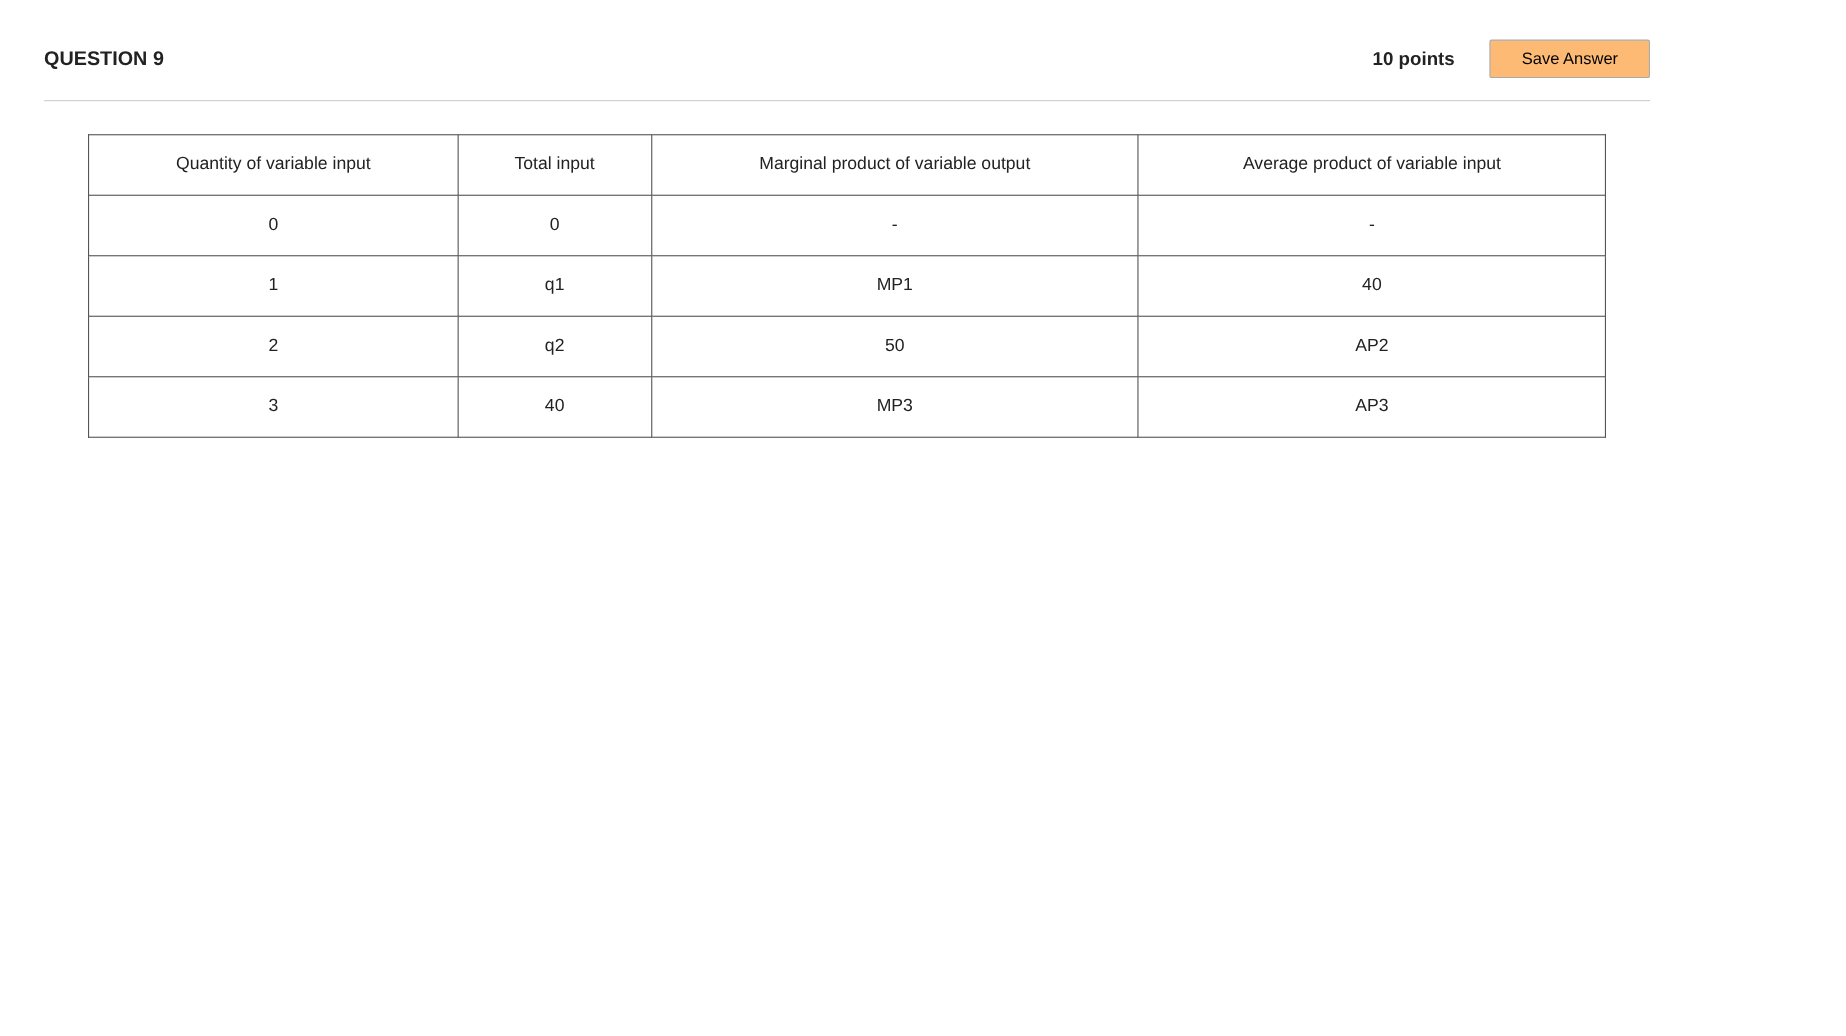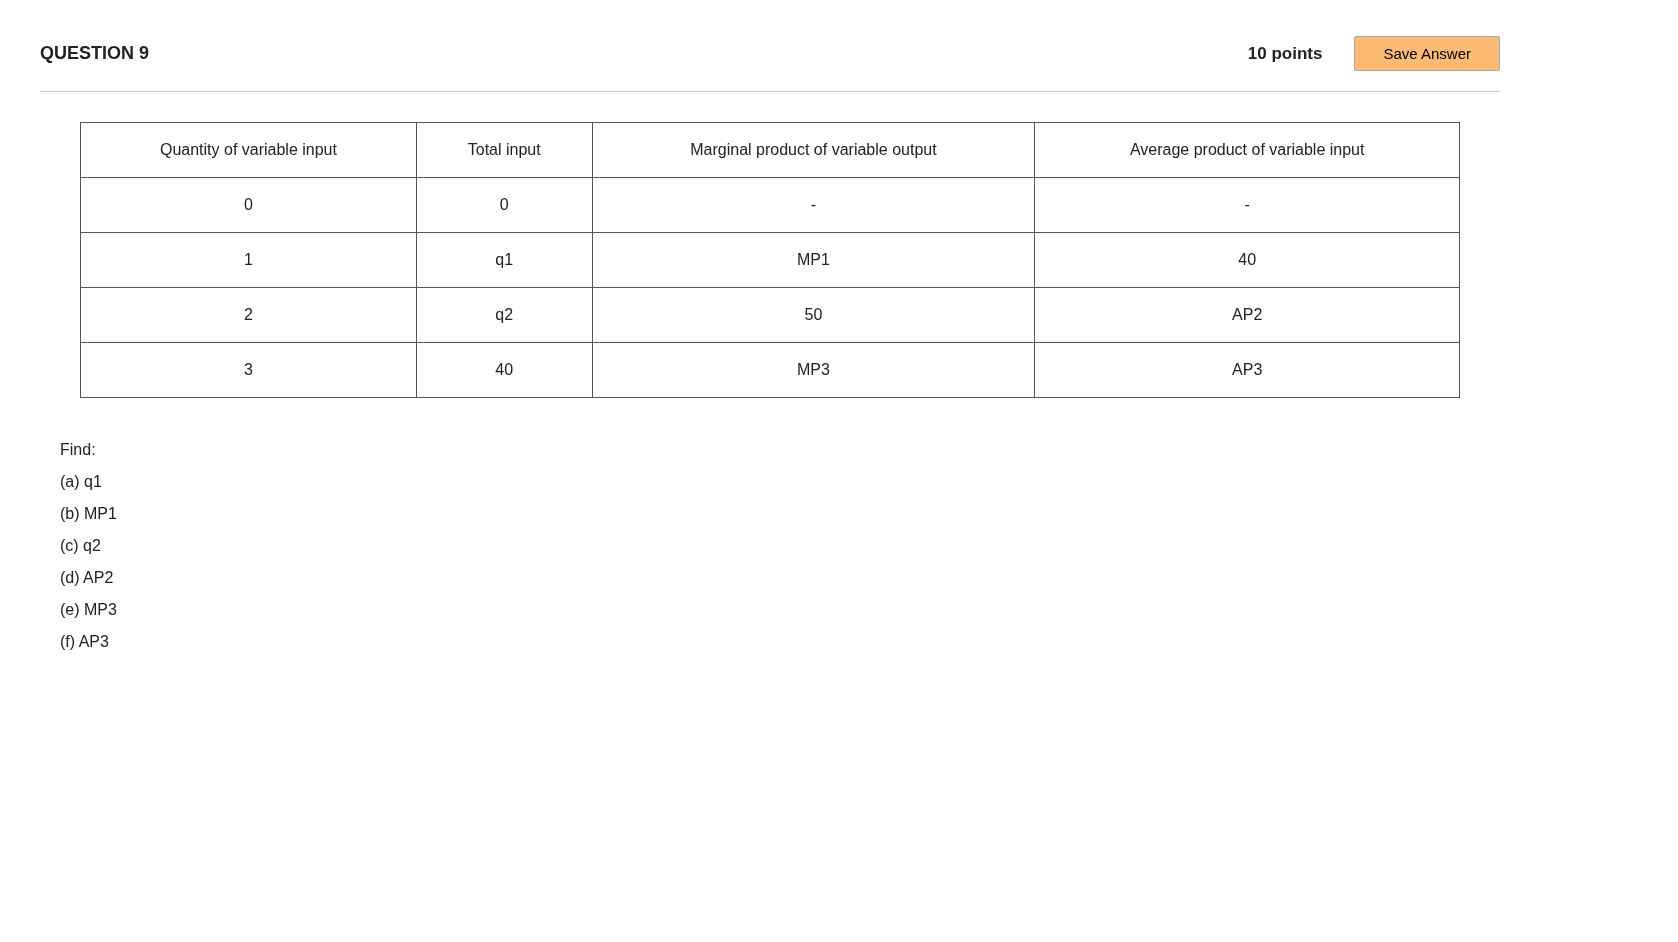--- a/index.html
+++ b/index.html
@@ -141,23 +141,14 @@
         <tr>
           <td>3</td>
           <td>40</td>
           <td>MP3</td>
           <td>AP3</td>
         </tr>
       </tbody>
     </table>
   </div>
 
-  <div class="find-section">
-    <span class="find-label">Find:</span>
-    <span class="find-item">(a) q1</span>
-    <span class="find-item">(b) MP1</span>
-    <span class="find-item">(c) q2</span>
-    <span class="find-item">(d) AP2</span>
-    <span class="find-item">(e) MP3</span>
-    <span class="find-item">(f) AP3</span>
-  </div>
 
 </div>
 
 </body></html>

